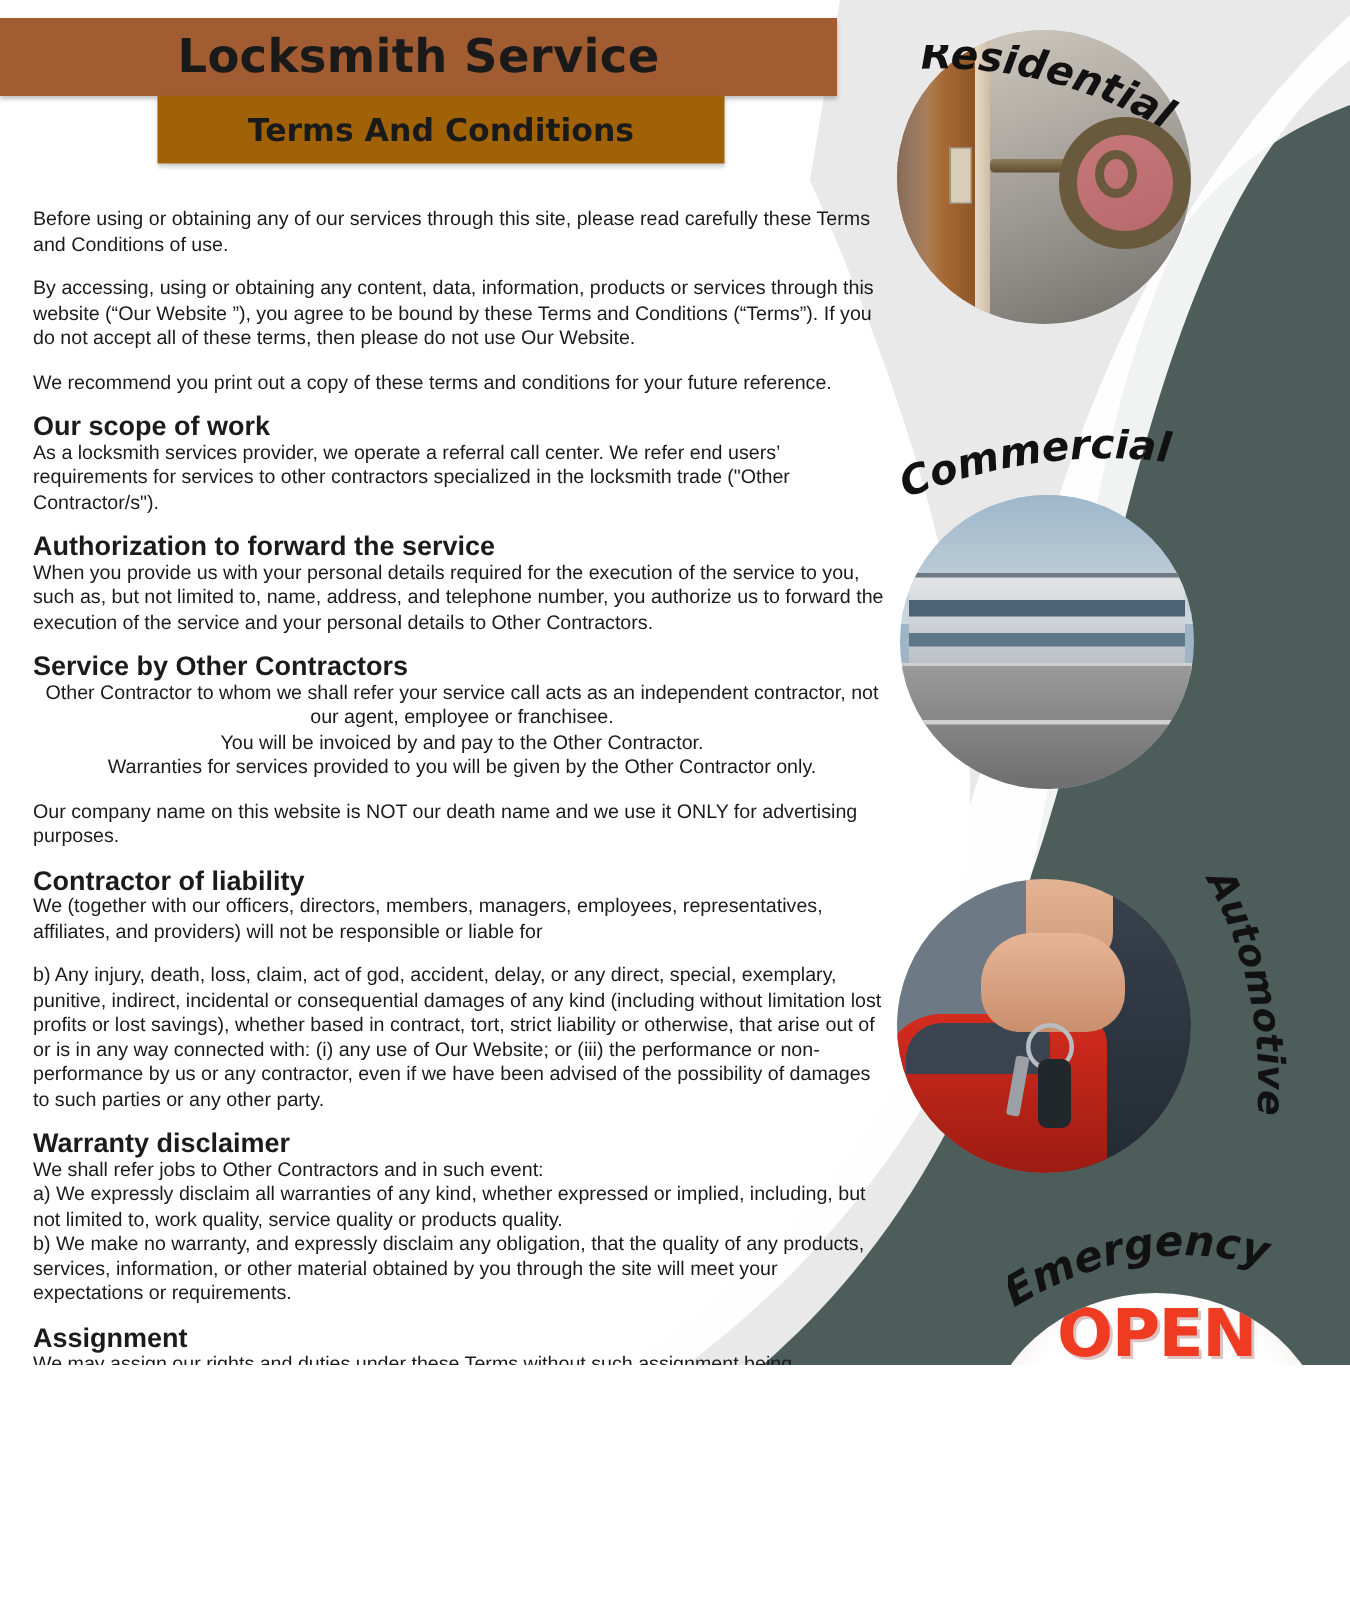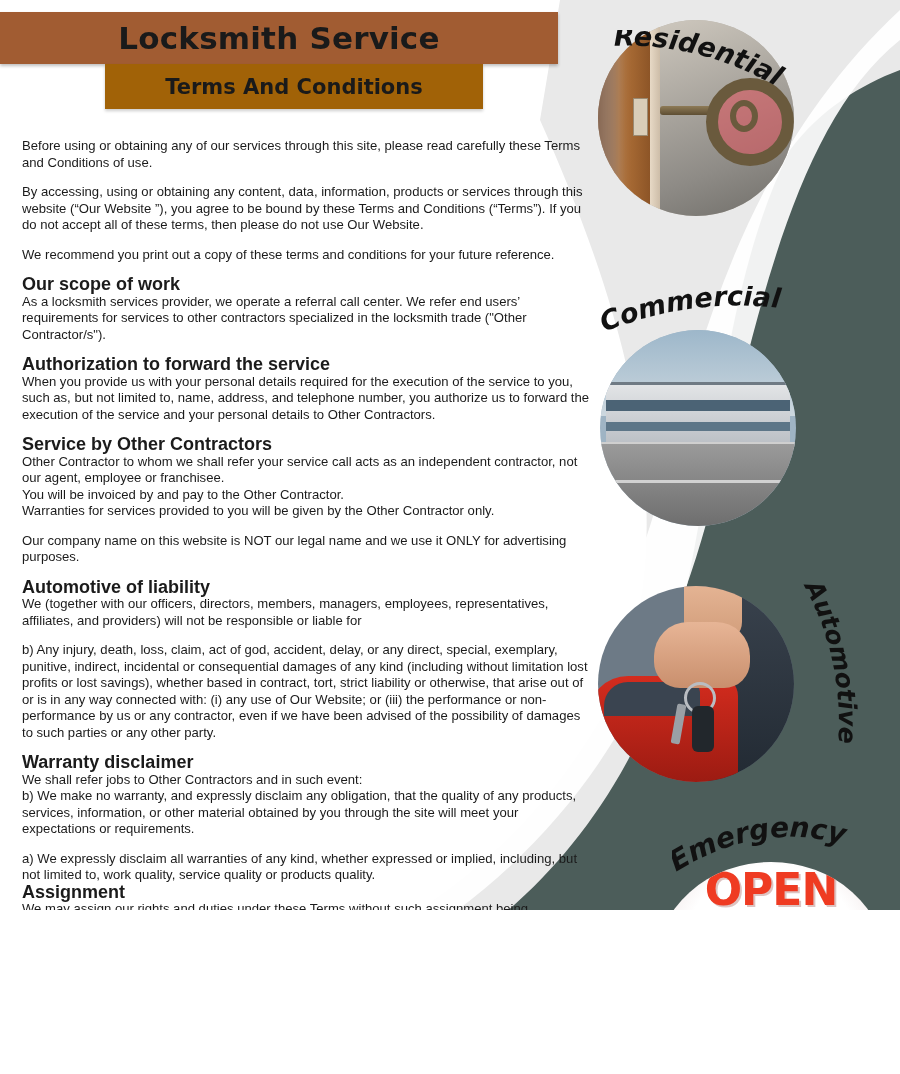--- a/index.html
+++ b/index.html
@@ -363,34 +363,34 @@
     <p class="para">By accessing, using or obtaining any content, data, information, products or services through this website (“Our Website ”), you agree to be bound by these Terms and Conditions (“Terms”). If you do not accept all of these terms, then please do not use Our Website.</p>
     <p class="para">We recommend you print out a copy of these terms and conditions for your future reference.</p>
 
     <h3 class="sec-head">Our scope of work</h3>
     <p class="sec-body">As a locksmith services provider, we operate a referral call center. We refer end users’ requirements for services to other contractors specialized in the locksmith trade ("Other Contractor/s").</p>
 
     <h3 class="sec-head">Authorization to forward the service</h3>
     <p class="sec-body">When you provide us with your personal details required for the execution of the service to you, such as, but not limited to, name, address, and telephone number, you authorize us to forward the execution of the service and your personal details to Other Contractors.</p>
 
     <h3 class="sec-head">Service by Other Contractors</h3>
-    <p class="sec-body" style="white-space: pre-line;">Other Contractor to whom we shall refer your service call acts as an independent contractor, not our agent, employee or franchisee.
+    <p class="sec-body" style="white-space: pre-line; text-align: center;">Other Contractor to whom we shall refer your service call acts as an independent contractor, not our agent, employee or franchisee.
 You will be invoiced by and pay to the Other Contractor.
 Warranties for services provided to you will be given by the Other Contractor only.</p>
 
-    <p class="para">Our company name on this website is NOT our legal name and we use it ONLY for advertising purposes.</p>
-
-    <h3 class="sec-head">Automotive of liability</h3>
+    <p class="para">Our company name on this website is NOT our death name and we use it ONLY for advertising purposes.</p>
+
+    <h3 class="sec-head">Contractor of liability</h3>
     <p class="sec-body">We (together with our officers, directors, members, managers, employees, representatives, affiliates, and providers) will not be responsible or liable for</p>
     <p class="para">b) Any injury, death, loss, claim, act of god, accident, delay, or any direct, special, exemplary, punitive, indirect, incidental or consequential damages of any kind (including without limitation lost profits or lost savings), whether based in contract, tort, strict liability or otherwise, that arise out of or is in any way connected with: (i) any use of Our Website; or (iii) the performance or non-performance by us or any contractor, even if we have been advised of the possibility of damages to such parties or any other party.</p>
 
     <h3 class="sec-head">Warranty disclaimer</h3>
     <p class="sec-body" style="margin-bottom:0;">We shall refer jobs to Other Contractors and in such event:</p>
+    <p class="sec-body" style="margin-bottom:0;">a) We expressly disclaim all warranties of any kind, whether expressed or implied, including, but not limited to, work quality, service quality or products quality.</p>
     <p class="sec-body">b) We make no warranty, and expressly disclaim any obligation, that the quality of any products, services, information, or other material obtained by you through the site will meet your expectations or requirements.</p>
-    <p class="sec-body" style="margin-bottom:0;">a) We expressly disclaim all warranties of any kind, whether expressed or implied, including, but not limited to, work quality, service quality or products quality.</p>
 
     <h3 class="sec-head">Assignment</h3>
     <p class="sec-body">We may assign our rights and duties under these Terms without such assignment being considered change to the Terms and without notice to you.</p>
   </div>
 
   <div class="photo photo-residential">
     <div class="door-wood"></div>
     <div class="door-edge"></div>
     <div class="door-wall"></div>
     <div class="door-plate"></div>

